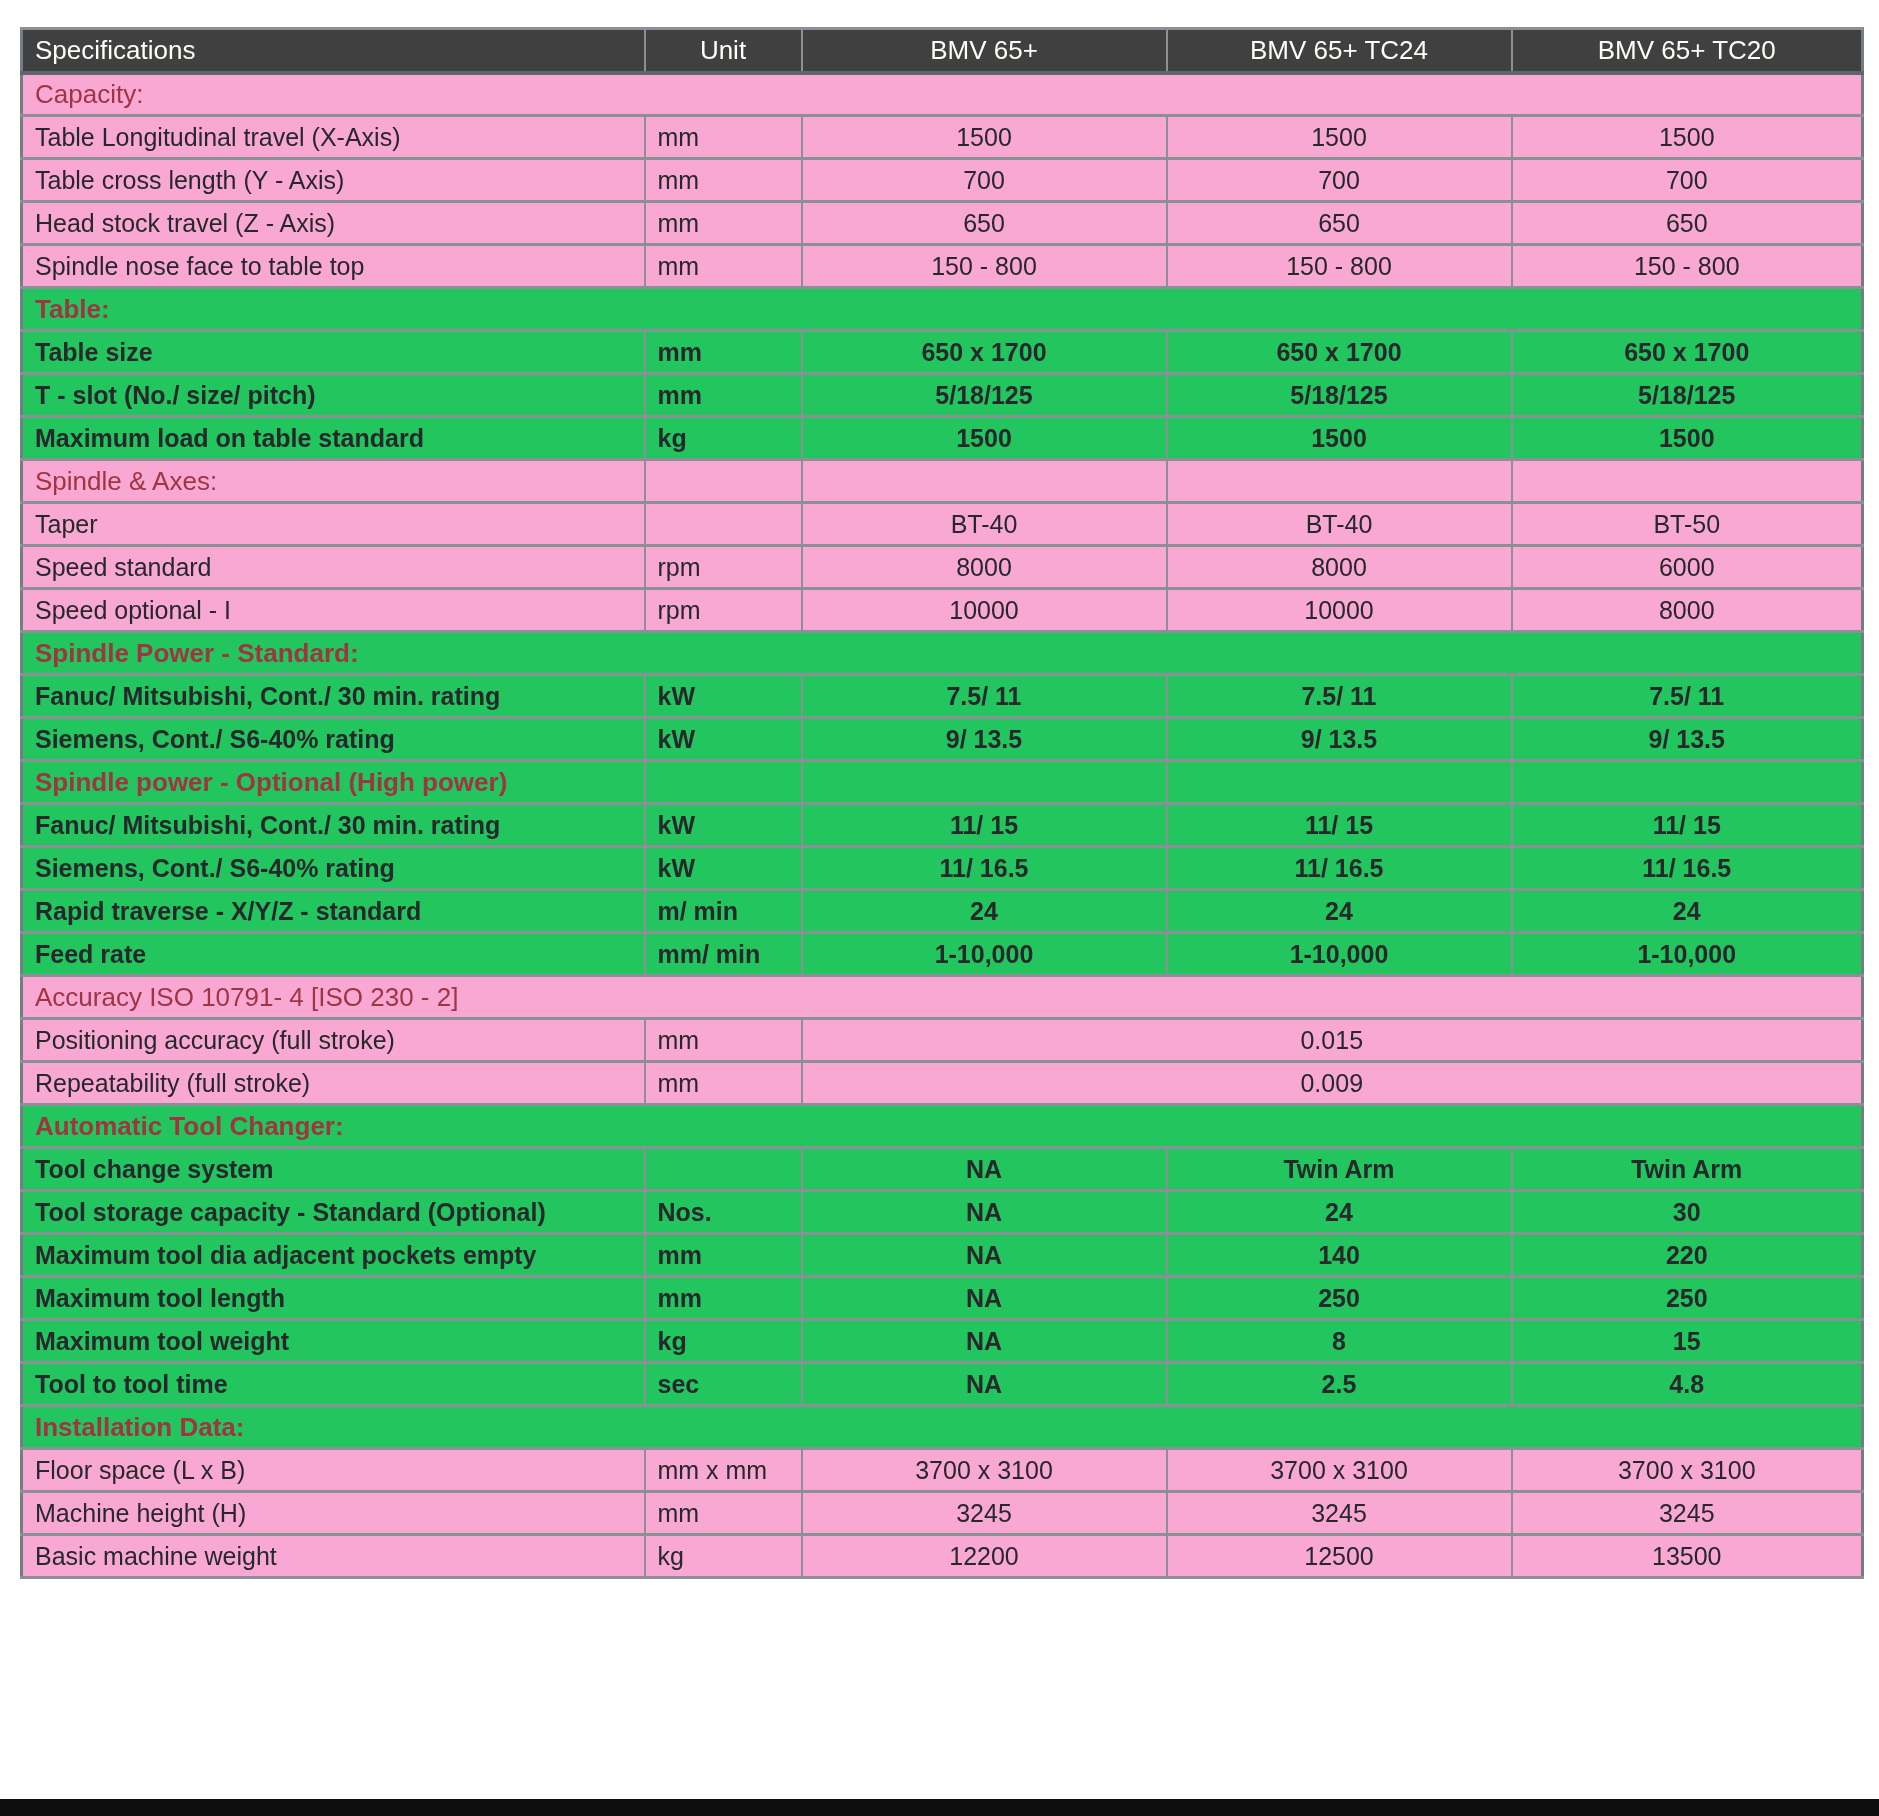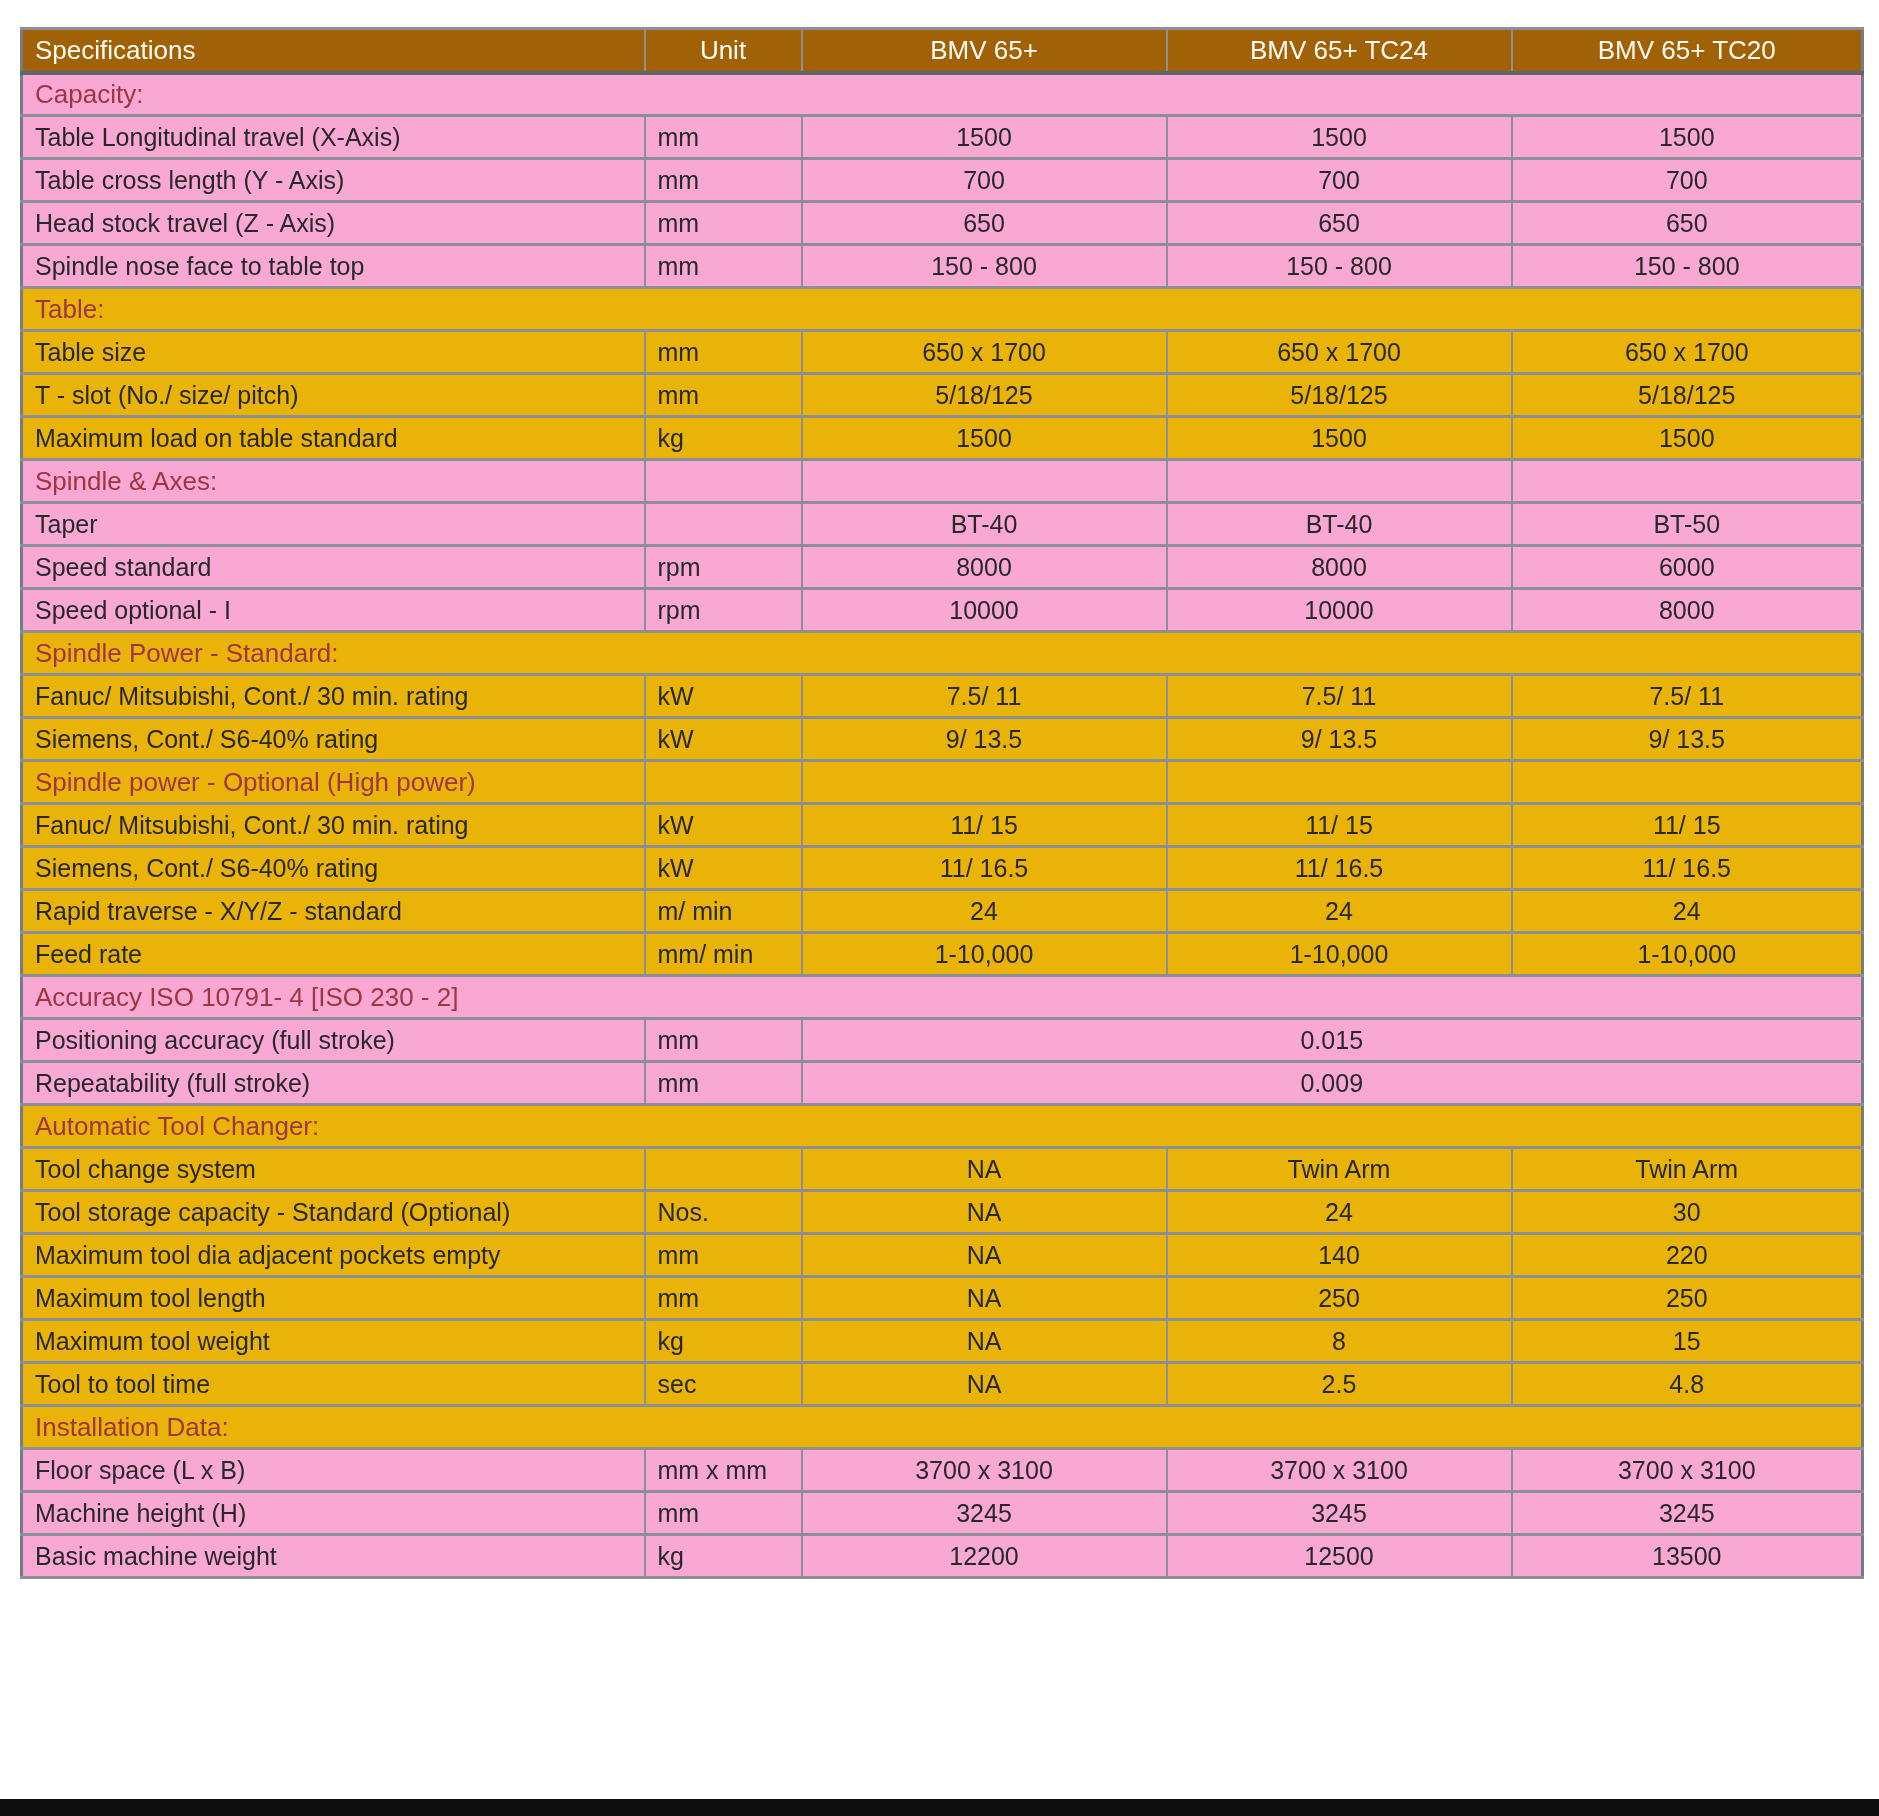--- a/index.html
+++ b/index.html
@@ -33,21 +33,21 @@
     border-left: 2px solid #8a9095;
     border-right: 2px solid #8a9095;
     border-top: 3px solid #8a9095;
     border-bottom: 3px solid #8a9095;
     vertical-align: middle;
     box-sizing: border-box;
     overflow: hidden;
     white-space: nowrap;
   }
   th {
-    background: #a16207;
+    background: #404040;
     color: #fffdf6;
     font-size: 26px;
     font-weight: 400;
     height: 44px;
     padding: 2px 12px;
     text-align: center;
     border-bottom: 4px solid #5d666c;
   }
   th.h-spec { text-align: left; }
 
@@ -59,21 +59,21 @@
   }
   td.label-cell   { text-align: left; }
   td.unit-cell    { text-align: left; }
   td.value-cell   { text-align: center; }
   td.section-cell {
     text-align: left;
     color: #9e3540;
     font-size: 26px;
   }
   tr.shade-white { background: #f9a8d4; }
-  tr.shade-blue  { background: #eab308; }
+  tr.shade-blue  { background: #22c55e; font-weight: bold; }
 
   .footer-bar {
     position: absolute;
     left: 0;
     bottom: 0;
     width: 1879px;
     height: 17px;
     background: #0e0e0e;
   }
 </style>

